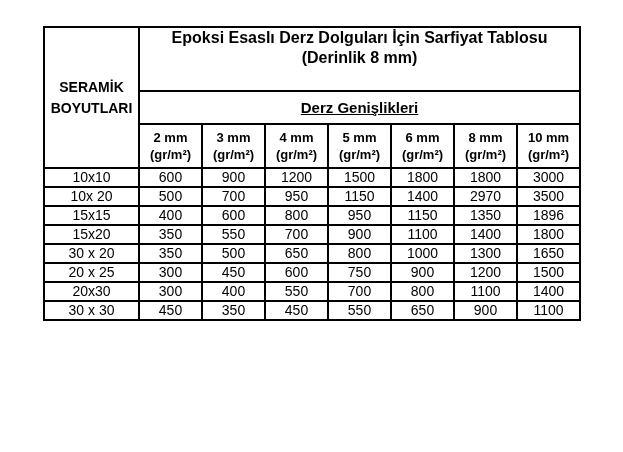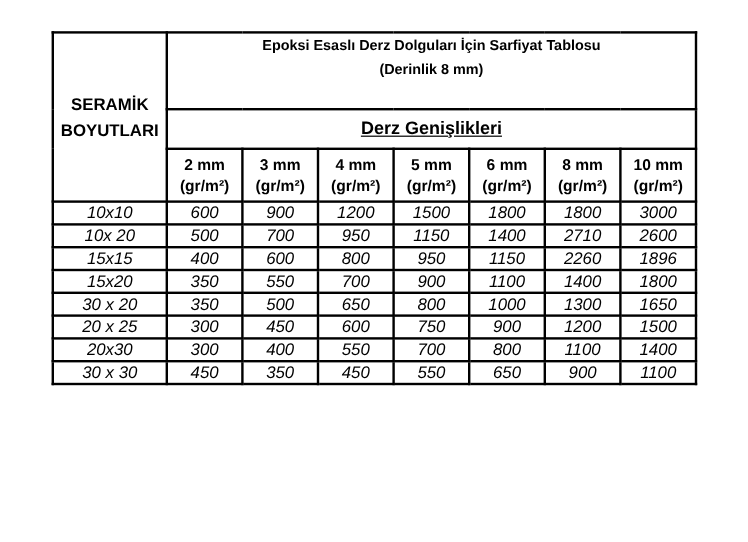--- a/index.html
+++ b/index.html
@@ -36,38 +36,38 @@
     font-weight: bold;
     font-size: 14px;
     line-height: 21px;
     padding: 0 1px;
   }
   tr.title-row { height: 64px; }
   td.title-cell {
     vertical-align: top;
     padding-top: 4px;
     font-weight: bold;
-    font-size: 12px;
+    font-size: 16px;
     line-height: 20px;
   }
   tr.group-row { height: 33px; text-decoration: underline; }
   td.group-cell {
     vertical-align: middle;
     font-weight: bold;
     font-size: 15px;
   }
   tr.colhead-row { height: 44px; }
   td.colhead-cell {
     vertical-align: middle;
     font-weight: bold;
     font-size: 13px;
     line-height: 17px;
     border-radius: 19px;
   }
-  tr.data-row { height: 15px; font-style: italic; }
+  tr.data-row { height: 15px; }
   td.size-cell, td.val-cell {
     vertical-align: top;
     padding-top: 2px;
     font-size: 14px;
     font-weight: normal;
     line-height: 17px;
   }
 </style>
 </head>
 <body>
@@ -138,31 +138,31 @@
         <td class="val-cell">1800</td>
         <td class="val-cell">3000</td>
       </tr>
       <tr class="data-row">
         <td class="size-cell">10x 20</td>
         <td class="val-cell">500</td>
         <td class="val-cell">700</td>
         <td class="val-cell">950</td>
         <td class="val-cell">1150</td>
         <td class="val-cell">1400</td>
-        <td class="val-cell">2710</td>
-        <td class="val-cell">2600</td>
+        <td class="val-cell">2970</td>
+        <td class="val-cell">3500</td>
       </tr>
       <tr class="data-row">
         <td class="size-cell">15x15</td>
         <td class="val-cell">400</td>
         <td class="val-cell">600</td>
         <td class="val-cell">800</td>
         <td class="val-cell">950</td>
         <td class="val-cell">1150</td>
-        <td class="val-cell">2260</td>
+        <td class="val-cell">1350</td>
         <td class="val-cell">1896</td>
       </tr>
       <tr class="data-row">
         <td class="size-cell">15x20</td>
         <td class="val-cell">350</td>
         <td class="val-cell">550</td>
         <td class="val-cell">700</td>
         <td class="val-cell">900</td>
         <td class="val-cell">1100</td>
         <td class="val-cell">1400</td>

